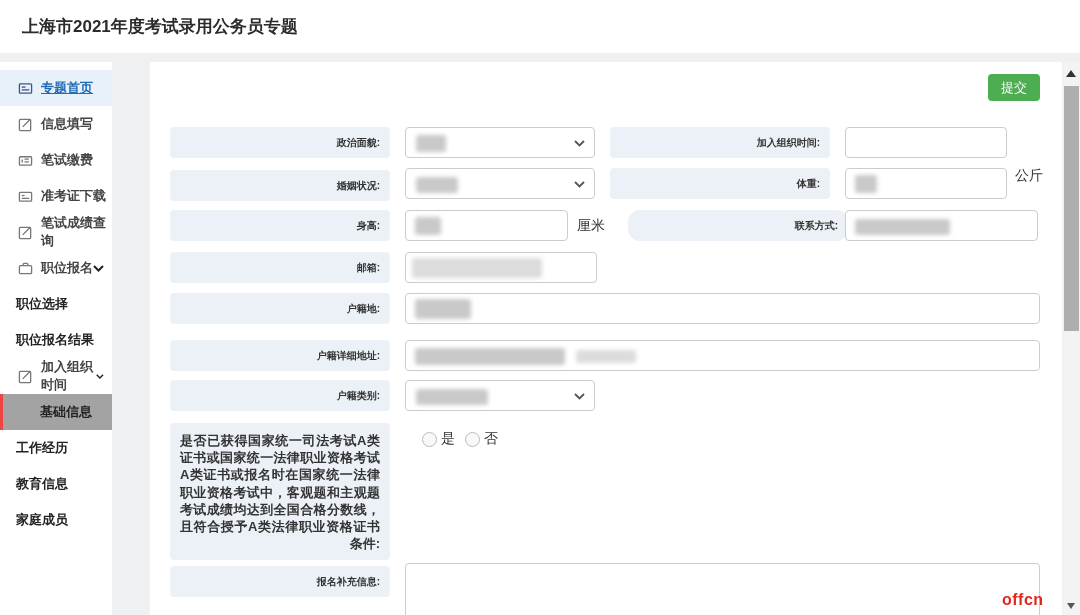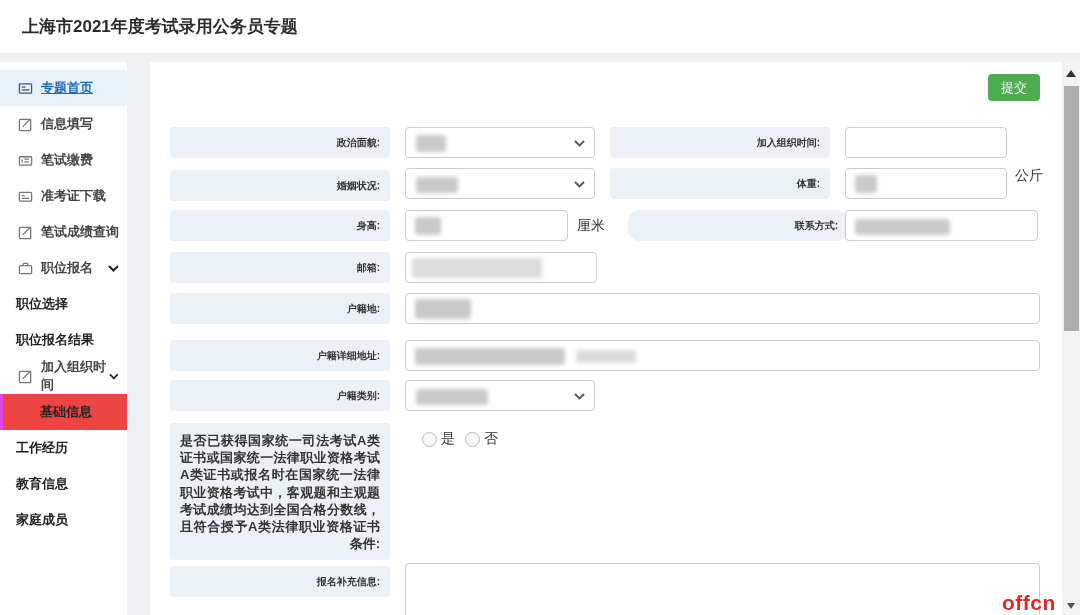--- a/index.html
+++ b/index.html
@@ -5,28 +5,28 @@
   * { margin:0; padding:0; box-sizing:border-box; }
   html,body { width:1080px; height:615px; overflow:hidden;
     font-family:"Liberation Sans","DejaVu Sans",sans-serif;
     background:#eff0f1; position:relative; }
 
   
   .header { position:absolute; top:0; left:0; width:1080px; height:53px; background:#fff; }
   .header-title { position:absolute; left:22px; top:15px; font-size:17px; font-weight:bold; color:#2b2b2b; }
 
   
-  .sidebar { position:absolute; top:62px; left:0; width:127px; height:553px; background:#fff; padding-top:8px; }
+  .sidebar { position:absolute; top:62px; left:0; width:112px; height:553px; background:#fff; padding-top:8px; }
   .side-item { height:36px; display:flex; align-items:center; padding-left:18px;
     font-size:13px; font-weight:600; color:#444; cursor:pointer; position:relative; }
   .side-item .ico { width:15px; height:15px; margin-right:8px; flex:0 0 15px; }
   .side-item.sub { padding-left:16px; color:#222; font-weight:700; }
   .side-item.top-active { background:#e8f1fa; color:#1f6cb5; }
   .side-item.top-active .lbl { text-decoration:underline; }
-  .side-item.sub-active { background:#ef4444; border-left:3px solid #d946ef; padding-left:37px; }
+  .side-item.sub-active { background:#a3a3a3; border-left:3px solid #ef4444; padding-left:37px; }
   .side-item .chev { margin-left:auto; margin-right:8px; }
 
   
   .main { position:absolute; top:62px; left:150px; width:912px; height:553px; background:#fff; overflow:hidden; }
 
   .submit-btn { position:absolute; top:12px; right:22px; width:52px; height:27px;
     background:#4cae50; color:#fff; font-size:13px; border:none; border-radius:4px;
     display:flex; align-items:center; justify-content:center; cursor:pointer; }
 
   .flabel { position:absolute; width:220px; height:31px; background:#ecf1f7; border-radius:4px;
@@ -50,21 +50,21 @@
   .radio-txt { font-size:14px; color:#333; }
 
   
   .scrollbar { position:absolute; top:62px; right:0; width:17px; height:553px; background:#f3f3f3; }
   .sb-up { position:absolute; top:8px; left:3px; width:0; height:0;
     border-left:5px solid transparent; border-right:5px solid transparent; border-bottom:7px solid #333; }
   .sb-thumb { position:absolute; top:24px; left:1px; width:15px; height:245px; background:#aeaeae; }
   .sb-down { position:absolute; bottom:6px; left:4px; width:0; height:0;
     border-left:4px solid transparent; border-right:4px solid transparent; border-top:6px solid #555; }
 
-  .watermark { position:absolute; left:1002px; top:591px; font-size:21px; font-weight:bold;
+  .watermark { position:absolute; left:1002px; top:591px; font-size:16px; font-weight:bold;
     color:#e02820; letter-spacing:0.5px; }
 </style>
 </head>
 <body>
 
 <div class="header">
   <div class="header-title">上海市2021年度考试录用公务员专题</div>
 </div>
 
 <div class="sidebar">

